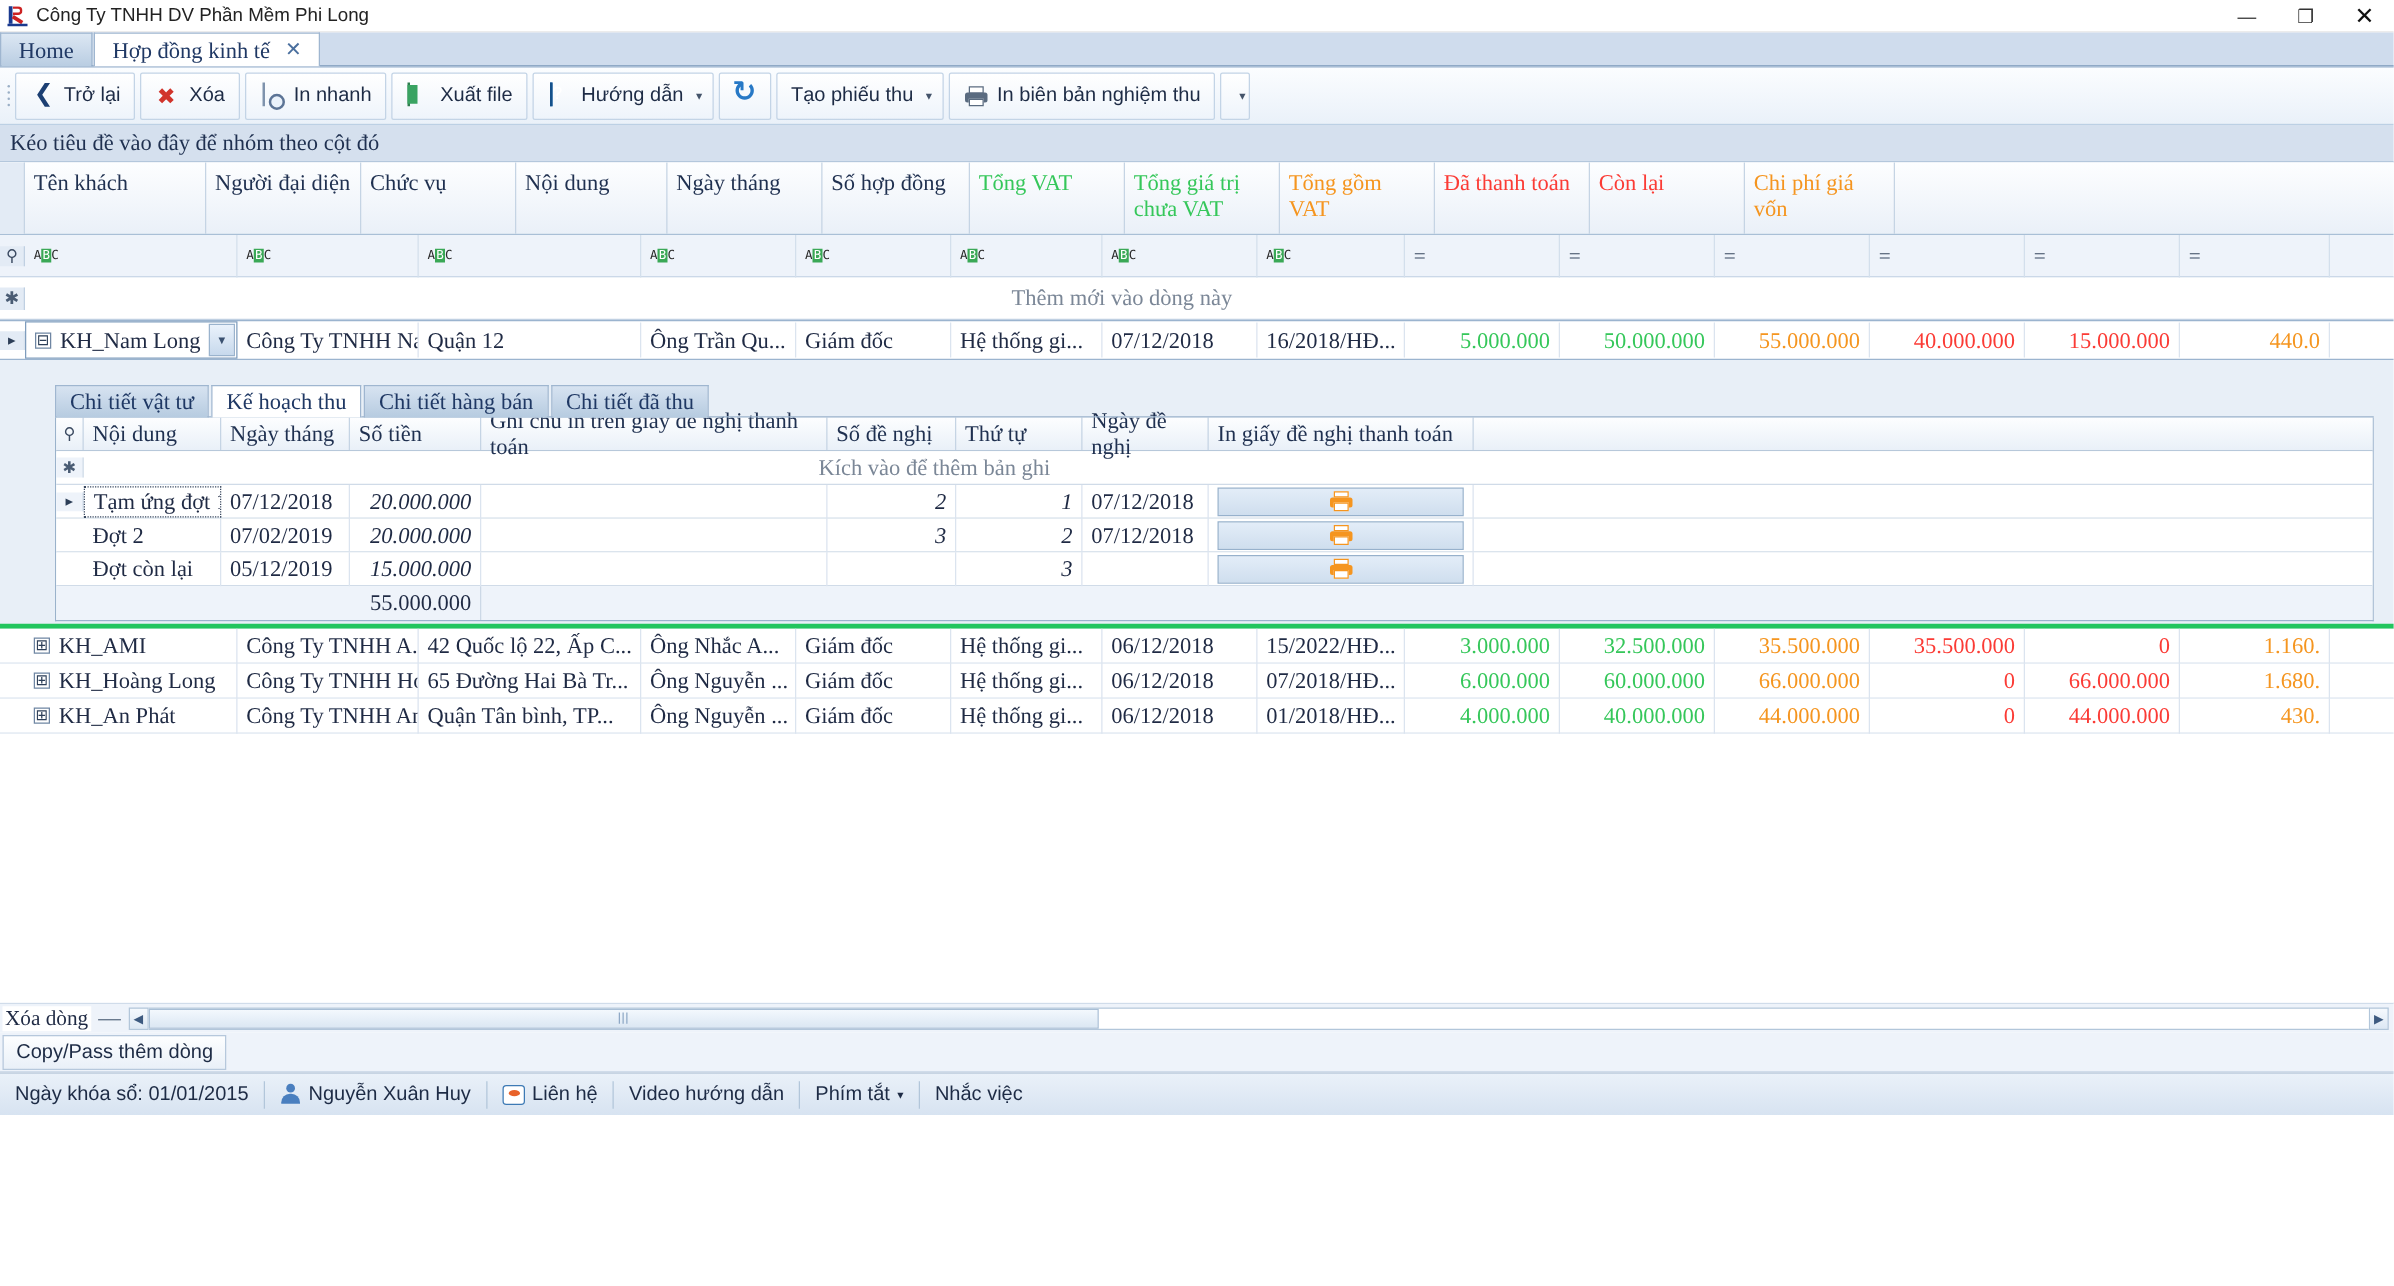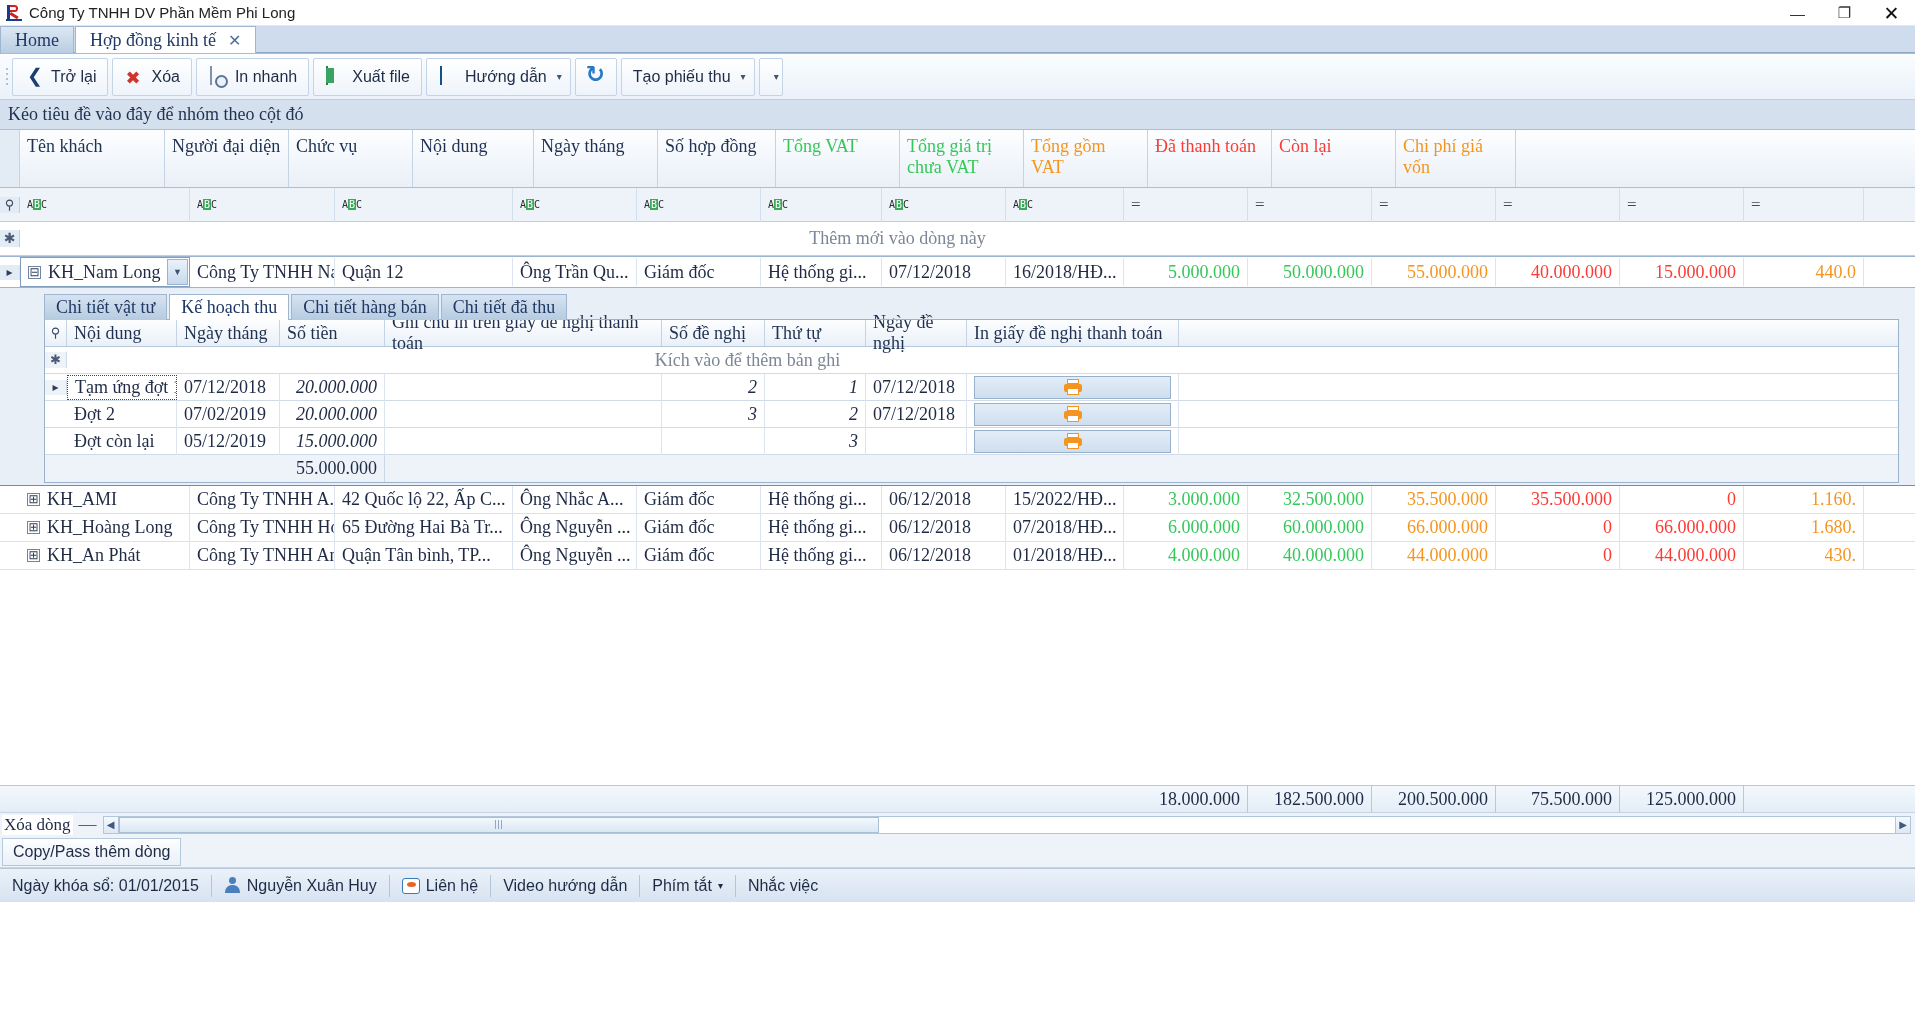--- a/index.html
+++ b/index.html
@@ -117,21 +117,21 @@
        font-size:12px;line-height:11px;color:#2c3e57;margin-right:7px;background:#fff;font-family:"Liberation Sans",sans-serif;flex:0 0 auto;}
   .editorcell{position:relative;background:#fff;border:1px solid #7f9dbd !important;height:30px;}
   .dropbtn{position:absolute;right:1px;top:1px;bottom:1px;width:21px;background:linear-gradient(#eaf2fb,#c7d9ec);
            border:1px solid #9ab3cd;display:flex;align-items:center;justify-content:center;font-size:9px;color:#3a5170;}
 
   .green{color:#35c75a;}
   .orange{color:#f5951f;}
   .red{color:#fb3b35;}
 
   
-  .detailwrap{background:#e8eff7;border-bottom:1px solid #22c55e;padding:4px 0 2px 30px;}
+  .detailwrap{background:#e8eff7;border-bottom:4px solid #22c55e;padding:18px 0 2px 30px;}
   .dtabs{display:flex;align-items:flex-end;height:28px;padding-left:14px;position:relative;}
   .dtabs:after{content:"";position:absolute;left:14px;right:16px;bottom:0;height:1px;background:#9ab2cb;}
   .dtab{height:26px;display:flex;align-items:center;padding:0 11px;font-size:18px;color:#1f3864;
         border:1px solid #9fb6d0;border-bottom:none;background:linear-gradient(#d7e3f1,#b6cbe0);margin-right:2px;z-index:1;}
   .dtab.active{background:#fff;z-index:3;}
   .dgrid{margin:0 16px 0 14px;background:#fff;border:1px solid #9ab2cb;border-top:none;}
   .dghead{display:flex;height:27px;background:linear-gradient(#fdfeff,#e9f0f8);border-bottom:1px solid #b7c8da;}
   .dghead .sico{width:22px;flex:0 0 22px;border-right:1px solid #c5d4e4;display:flex;align-items:center;justify-content:center;color:#3b4a61;font-size:13px;}
   .dghead .c{border-right:1px solid #c5d4e4;padding:2px 7px;font-size:18px;color:#1f3050;display:flex;align-items:center;}
   .dgnew{display:flex;height:27px;background:#fff;border-bottom:1px solid #d0dbe8;align-items:center;}
@@ -245,20 +245,28 @@
 
   <div class="tbtn refresh">
     <span class="ico ico-refresh"></span>
   </div>
 
   <div class="tbtn split">
     <span>Tạo phiếu thu</span>
     <span class="caret">▾</span>
   </div>
 
+  <div class="tbtn">
+    <span class="ico ico-print">
+      <span class="ptop"></span>
+        <span class="pbody"></span>
+        <span class="pout"></span>
+    </span>
+    <span>In biên bản nghiệm thu</span>
+  </div>
 
   <div class="tbtn tbtn-sm">
     <span class="caret">▾</span>
   </div>
 </div>
 
 <div class="grouppanel">
   <span>Kéo tiêu đề vào đây để nhóm theo cột đó</span>
 </div>
 
@@ -514,30 +522,20 @@
     <div class="dcell num green" style="width:124px">4.000.000</div>
     <div class="dcell num green" style="width:124px">40.000.000</div>
     <div class="dcell num orange" style="width:124px">44.000.000</div>
     <div class="dcell num red" style="width:124px">0</div>
     <div class="dcell num red" style="width:124px">44.000.000</div>
     <div class="dcell num orange" style="width:120px">430.</div>
   </div>
 
   <div class="blank"></div>
 
-  <div class="sumrow">
-    <div class="c" style="width:20px;border-right:none"></div>
-    <div class="c" style="width:1104px;border-right:none"></div>
-    <div class="c" style="width:124px">18.000.000</div>
-    <div class="c" style="width:124px">182.500.000</div>
-    <div class="c" style="width:124px">200.500.000</div>
-    <div class="c" style="width:124px">75.500.000</div>
-    <div class="c" style="width:124px">125.000.000</div>
-    <div class="c" style="width:120px;border-right:none"></div>
-  </div>
 </div>
 
 <div class="navbar">
   <span class="lbl">Xóa dòng</span>
   <span class="dash">—</span>
   <span class="hscroll">
     <span class="arrow">◀</span>
     <span class="track">
       <span class="thumb">
           <i></i>

